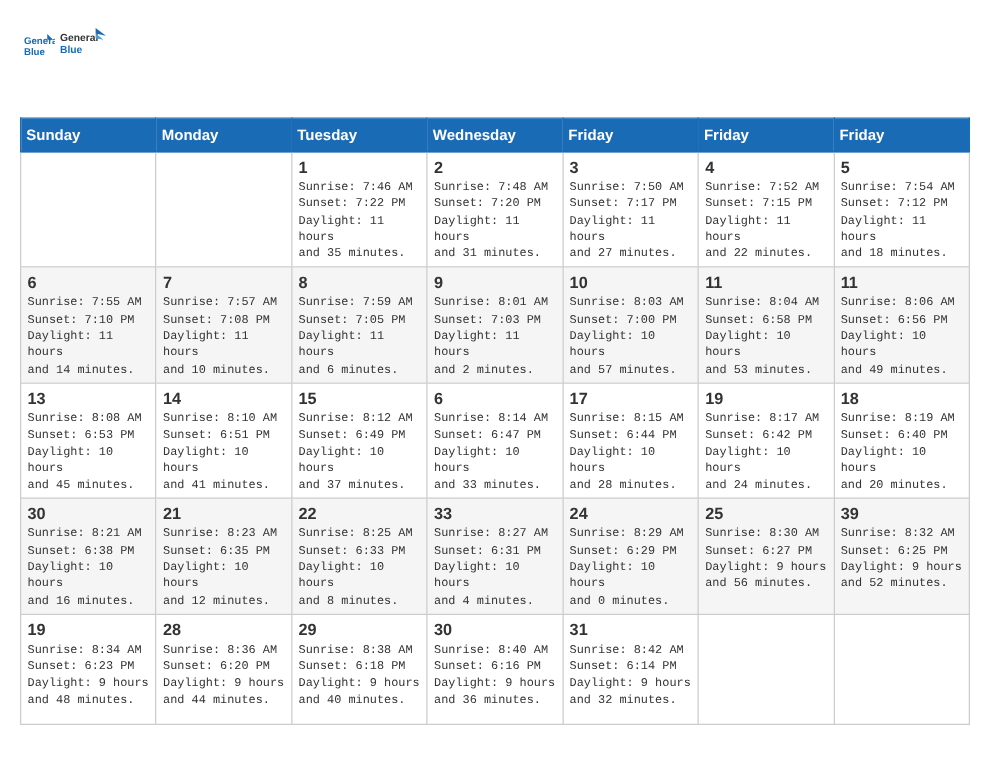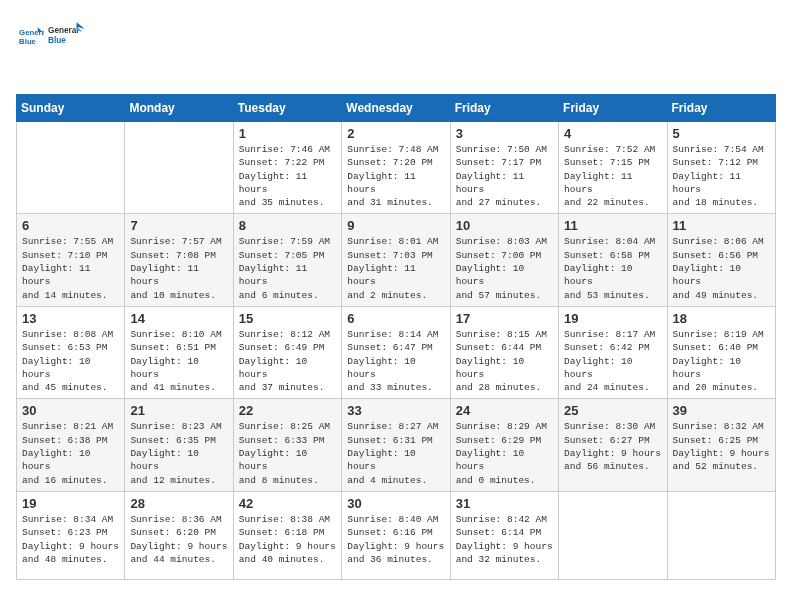--- a/index.html
+++ b/index.html
@@ -235,21 +235,21 @@
       <tr>
         <td>
           <span class="day-num">19</span>
           <div class="day-info">Sunrise: 8:34 AM<br>Sunset: 6:23 PM<br>Daylight: 9 hours<br>and 48 minutes.</div>
         </td>
         <td>
           <span class="day-num">28</span>
           <div class="day-info">Sunrise: 8:36 AM<br>Sunset: 6:20 PM<br>Daylight: 9 hours<br>and 44 minutes.</div>
         </td>
         <td>
-          <span class="day-num">42</span>
+          <span class="day-num">29</span>
           <div class="day-info">Sunrise: 8:38 AM<br>Sunset: 6:18 PM<br>Daylight: 9 hours<br>and 40 minutes.</div>
         </td>
         <td>
           <span class="day-num">30</span>
           <div class="day-info">Sunrise: 8:40 AM<br>Sunset: 6:16 PM<br>Daylight: 9 hours<br>and 36 minutes.</div>
         </td>
         <td>
           <span class="day-num">31</span>
           <div class="day-info">Sunrise: 8:42 AM<br>Sunset: 6:14 PM<br>Daylight: 9 hours<br>and 32 minutes.</div>
         </td>

